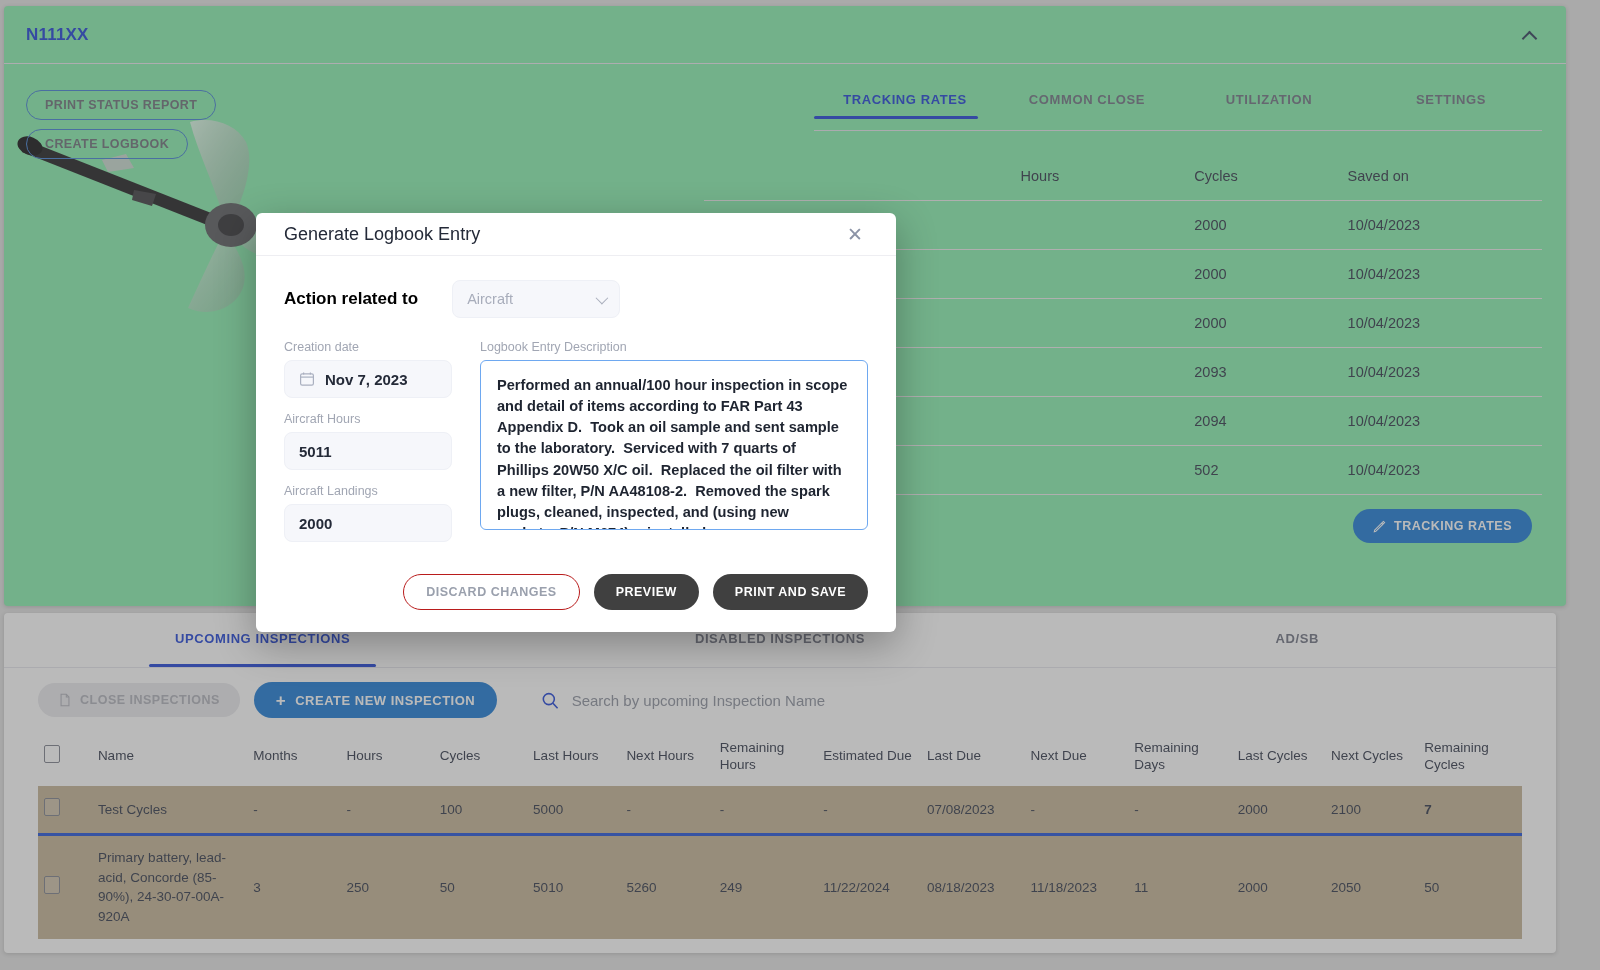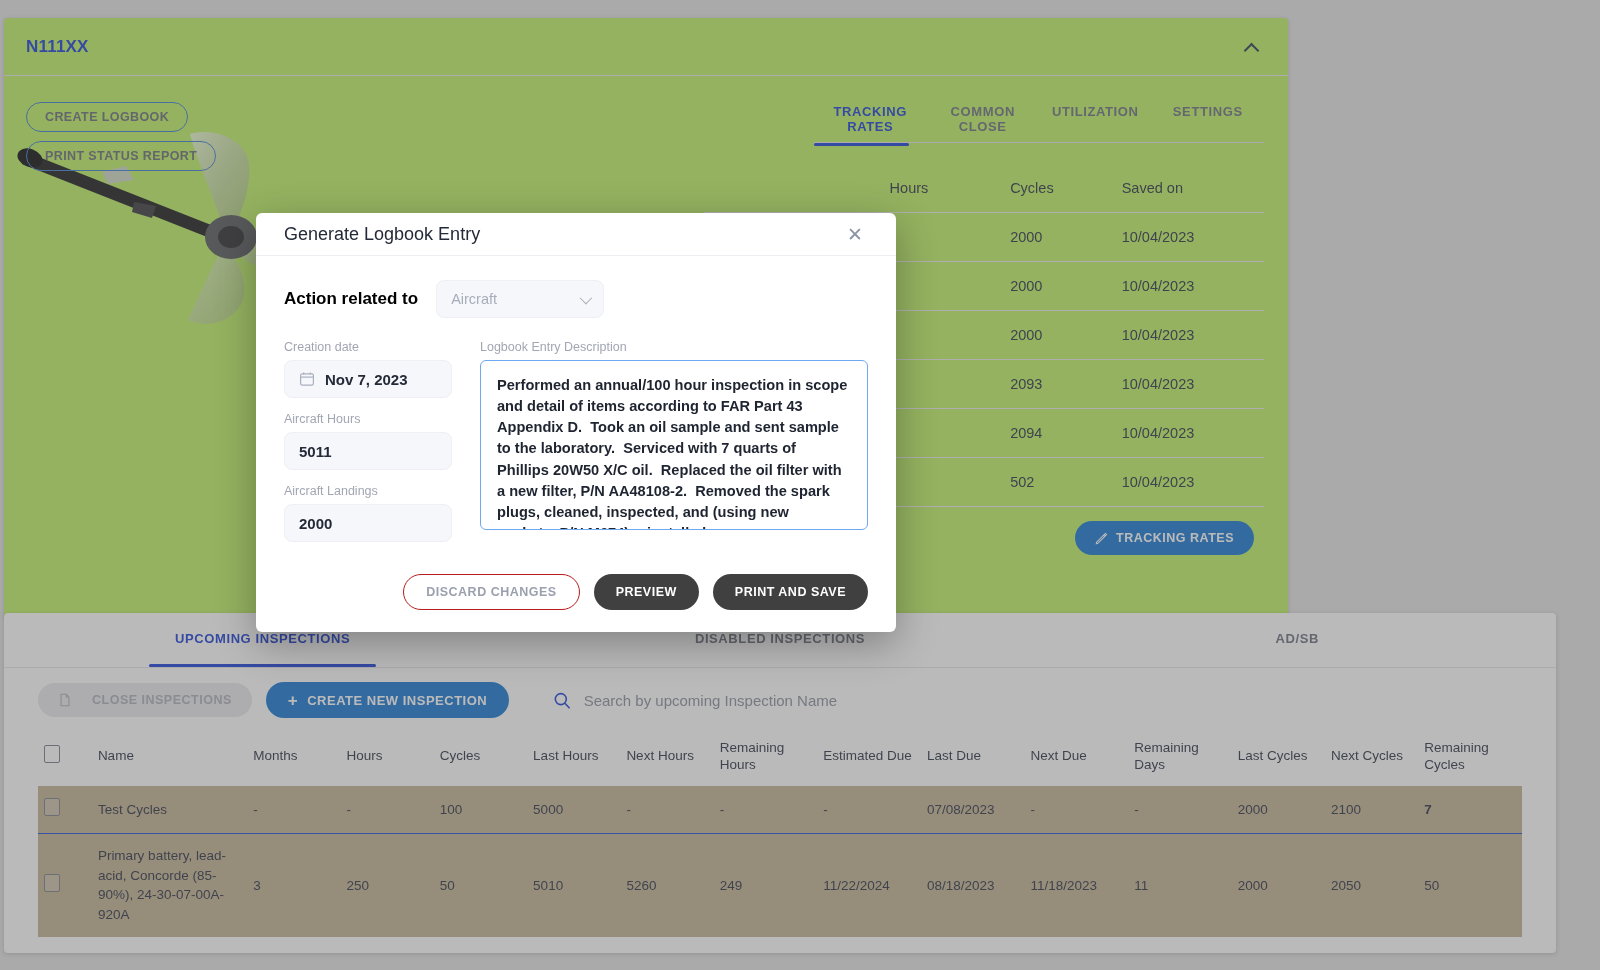--- a/index.html
+++ b/index.html
@@ -10,22 +10,22 @@
     overflow: hidden;
   }
   #root { position: relative; width: 1600px; height: 970px; background: #e3e3e3; }
 
   
   .backdrop-layer { position: absolute; inset: 0; }
   .scrim { position: absolute; inset: 0; background: rgba(90,90,90,0.42); z-index: 60; pointer-events: none; }
 
   
   .upper-card {
-    position: absolute; left: 4px; top: 18px; width: 1284px; height: 600px;
-    background: #bef264; border-radius: 4px;
+    position: absolute; left: 4px; top: 6px; width: 1562px; height: 600px;
+    background: #86efac; border-radius: 4px;
     box-shadow: 0 1px 4px rgba(0,0,0,0.18);
     overflow: hidden;
   }
   .upper-head {
     height: 58px; border-bottom: 1px solid #e9e9ee;
     display: flex; align-items: center; padding: 0 22px;
     position: relative; z-index: 3;
   }
   .tail-number { color: #1a3fd6; font-size: 17px; font-weight: bold; letter-spacing: .2px; }
   .collapse-btn {
@@ -111,21 +111,21 @@
     position: absolute; left: 4px; top: 613px; width: 1552px; height: 340px;
     background: #ffffff; border-radius: 4px; box-shadow: 0 1px 4px rgba(0,0,0,0.18);
     overflow: hidden;
   }
   .lower-tabs { display: flex; height: 55px; border-bottom: 1px solid #e6e6ec; }
   .lower-tabs .tab { flex: 1; padding: 18px 0 14px; }
   .lower-tabs .tab.active::after { left: 28%; right: 28%; }
 
   .lower-toolbar { display: flex; align-items: center; gap: 14px; padding: 14px 34px 10px; }
   .disabled-btn {
-    display: inline-flex; align-items: center; gap: 20px;
+    display: inline-flex; align-items: center; gap: 8px;
     background: #e8e8ec; color: #aeb0b8; border: none; border-radius: 20px;
     height: 34px; padding: 0 20px; font-size: 12.5px; font-weight: bold;
     letter-spacing: .5px; cursor: not-allowed; white-space: nowrap;
   }
   .create-btn {
     display: inline-flex; align-items: center; gap: 9px;
     background: #1878d4; color: #fff; border: none; border-radius: 20px;
     height: 36px; padding: 0 22px; font-size: 13px; font-weight: bold;
     letter-spacing: .5px; cursor: pointer; white-space: nowrap;
   }
@@ -142,21 +142,21 @@
   .insp { width: 100%; border-collapse: collapse; table-layout: fixed; }
   .insp th {
     font-size: 13.5px; font-weight: normal; color: #2c3345; text-align: left;
     padding: 12px 6px; vertical-align: middle; line-height: 1.25;
   }
   .insp td {
     font-size: 13.5px; color: #2c3345; padding: 12px 6px; vertical-align: middle;
     line-height: 1.45;
   }
   .insp tbody tr { background: #c3b293; }
-  .insp tbody tr + tr { border-top: 1px solid #1d4ed8; padding-left: 32px; }
+  .insp tbody tr + tr { border-top: 3px solid #1d4ed8; padding-left: 32px; }
   .insp .bold { font-weight: bold; }
   .cb {
     width: 16px; height: 18px; border: 1.5px solid #7b7f8a; border-radius: 2px;
     display: inline-block; background: transparent; cursor: pointer;
   }
   .insp tbody .cb { background: #cdc0a8; }
   col.c-cb { width: 52px; }
   col.c-nm { width: 150px; }
   col.c-sm { width: 90px; }
   col.c-md { width: 100px; }
@@ -178,21 +178,21 @@
     display: flex; align-items: center; justify-content: center;
     color: #8b93a6; font-size: 19px; line-height: 1;
   }
   .modal-body { flex: 1; padding: 24px 28px 0; position: relative; }
 
   .action-row { display: flex; align-items: center; gap: 18px; margin-bottom: 22px; }
   .action-label { color: #000000; font-size: 17px; font-weight: bold; }
   .select-box {
     width: 168px; height: 38px; background: #f6f7fb; border: 1px solid #eef0f6;
     border-radius: 8px; display: flex; align-items: center; padding: 0 14px;
-    color: #a8adbb; font-size: 14.5px; cursor: pointer;
+    color: #a8adbb; font-size: 14.5px; cursor: pointer; margin-left: 16px;
   }
   .select-box .chev {
     margin-left: auto; width: 9px; height: 9px;
     border-right: 1.6px solid #a8adbb; border-bottom: 1.6px solid #a8adbb;
     transform: rotate(45deg) translateY(-2px);
   }
 
   .form-cols { display: flex; gap: 28px; justify-content: center; }
   .col-left { width: 168px; }
   .field-label { font-size: 12.5px; color: #a1a6b3; margin-bottom: 6px; display: block; }
@@ -265,22 +265,22 @@
               <path d="M250 132 C272 126 300 120 322 118 C326 138 312 158 292 162 C274 166 256 152 248 140 Z" fill="url(#blade)" opacity="0.6"></path>
               <path d="M238 142 C226 166 214 192 204 214 C226 224 250 214 258 196 C266 178 254 156 246 146 Z" fill="url(#blade)" opacity="0.6"></path>
 
               <ellipse cx="247" cy="131" rx="26" ry="22" fill="#57585c"></ellipse>
               <ellipse cx="247" cy="131" rx="13" ry="11" fill="#2b2c30"></ellipse>
             </g>
           </svg>
         </div>
 
         <div class="left-actions">
+          <div><button class="ghost-btn">PRINT STATUS REPORT</button></div>
           <div><button class="ghost-btn">CREATE LOGBOOK</button></div>
-          <div><button class="ghost-btn">PRINT STATUS REPORT</button></div>
         </div>
 
         <div class="tabs-row">
           <div class="tab active">TRACKING RATES</div>
           <div class="tab">COMMON CLOSE</div>
           <div class="tab">UTILIZATION</div>
           <div class="tab">SETTINGS</div>
         </div>
         <div class="tabs-underline"></div>
 

